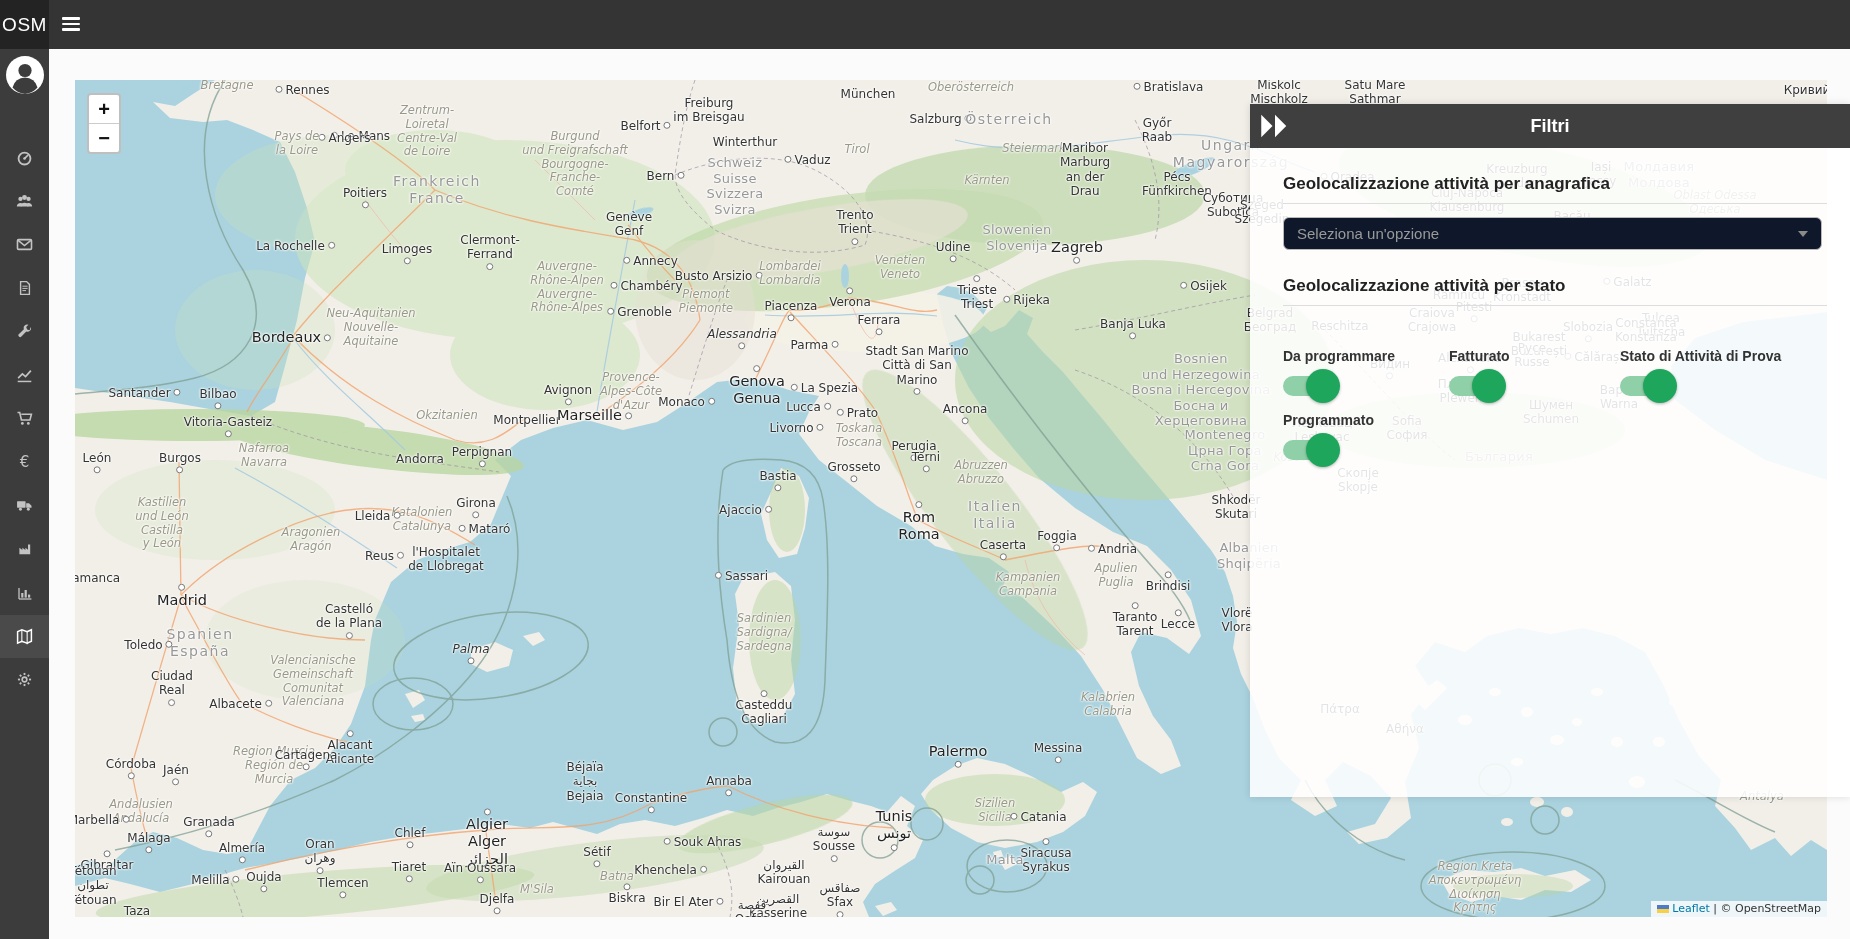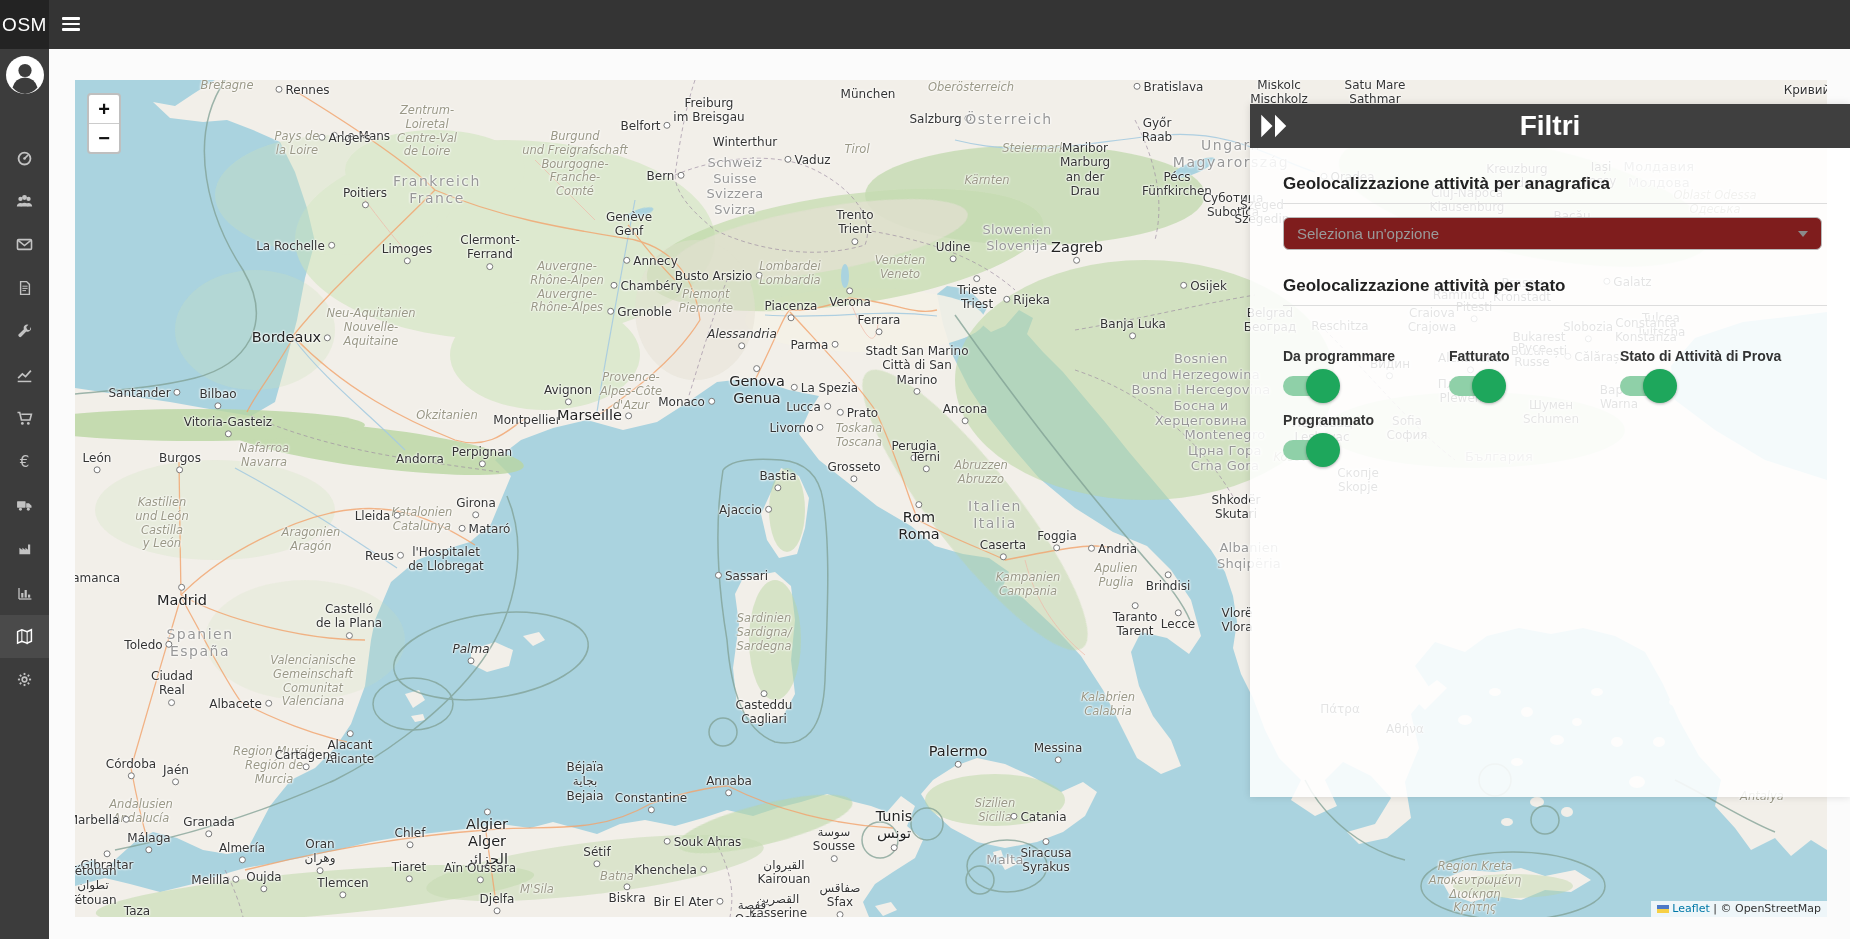--- a/index.html
+++ b/index.html
@@ -44,26 +44,26 @@
   .attrib{position:absolute;right:0;bottom:0;background:rgba(255,255,255,.8);
      padding:1px 6px 2px;font-size:11px;color:#333;z-index:9;font-family:"DejaVu Sans",sans-serif;}
   .attrib .lflink{color:#0078a8;text-decoration:none;cursor:pointer;}
   .uaflag{display:inline-block;width:12px;height:8px;vertical-align:-1px;margin-right:3px;
      background:linear-gradient(#4e7ac7 50%,#f7d046 50%);}
   
   .panel{position:absolute;left:1201px;top:55px;width:600px;height:693px;
      background:rgba(255,255,255,.87);z-index:20;box-shadow:0 0 8px rgba(0,0,0,.12);}
   .panel-header{position:relative;height:44px;background:#3f3f3f;}
   .panel-title{position:absolute;left:0;top:0;width:100%;height:44px;display:flex;align-items:center;
-     justify-content:center;color:#fff;font-size:28px;font-weight:bold;}
+     justify-content:center;color:#fff;font-size:18px;font-weight:bold;}
   .panel-collapse{position:absolute;left:10px;top:8px;width:30px;height:28px;cursor:pointer;z-index:2;}
   .panel-body{padding:12px 23px 0 33px;}
   .sect-h{font-size:17px;font-weight:bold;color:#222;margin:14px 0 9px;}
   .sect-hr{border:none;border-top:1px solid #ddd;margin:0 0 13px;}
-  .selectbox{width:511px;height:31px;border:1px solid #b9b9b9;border-radius:6px;background:#7f1d1d;
+  .selectbox{width:511px;height:31px;border:1px solid #b9b9b9;border-radius:6px;background:#0f172a;
      display:flex;align-items:center;justify-content:space-between;padding:0 13px;cursor:pointer;}
   .selectbox .ph{color:#9a9a9a;font-size:15px;}
   .caret{width:0;height:0;border-left:5px solid transparent;border-right:5px solid transparent;
      border-top:6px solid #8a8a8a;}
   .tgl-grid{display:grid;grid-template-columns:166px 171px 1fr;row-gap:16px;margin-top:42px;}
   .tgl-label{font-size:14px;font-weight:bold;color:#333;line-height:17px;padding-right:12px;}
   .switch{position:relative;width:55px;height:20px;margin-top:11px;cursor:pointer;}
   .track{position:absolute;left:0;top:0;width:55px;height:20px;border-radius:10px;background:#8fd0a8;}
   .knob{position:absolute;left:23px;top:-7px;width:34px;height:34px;border-radius:50%;
      background:#1ea75c;box-shadow:0 1px 3px rgba(0,0,0,.3);}

